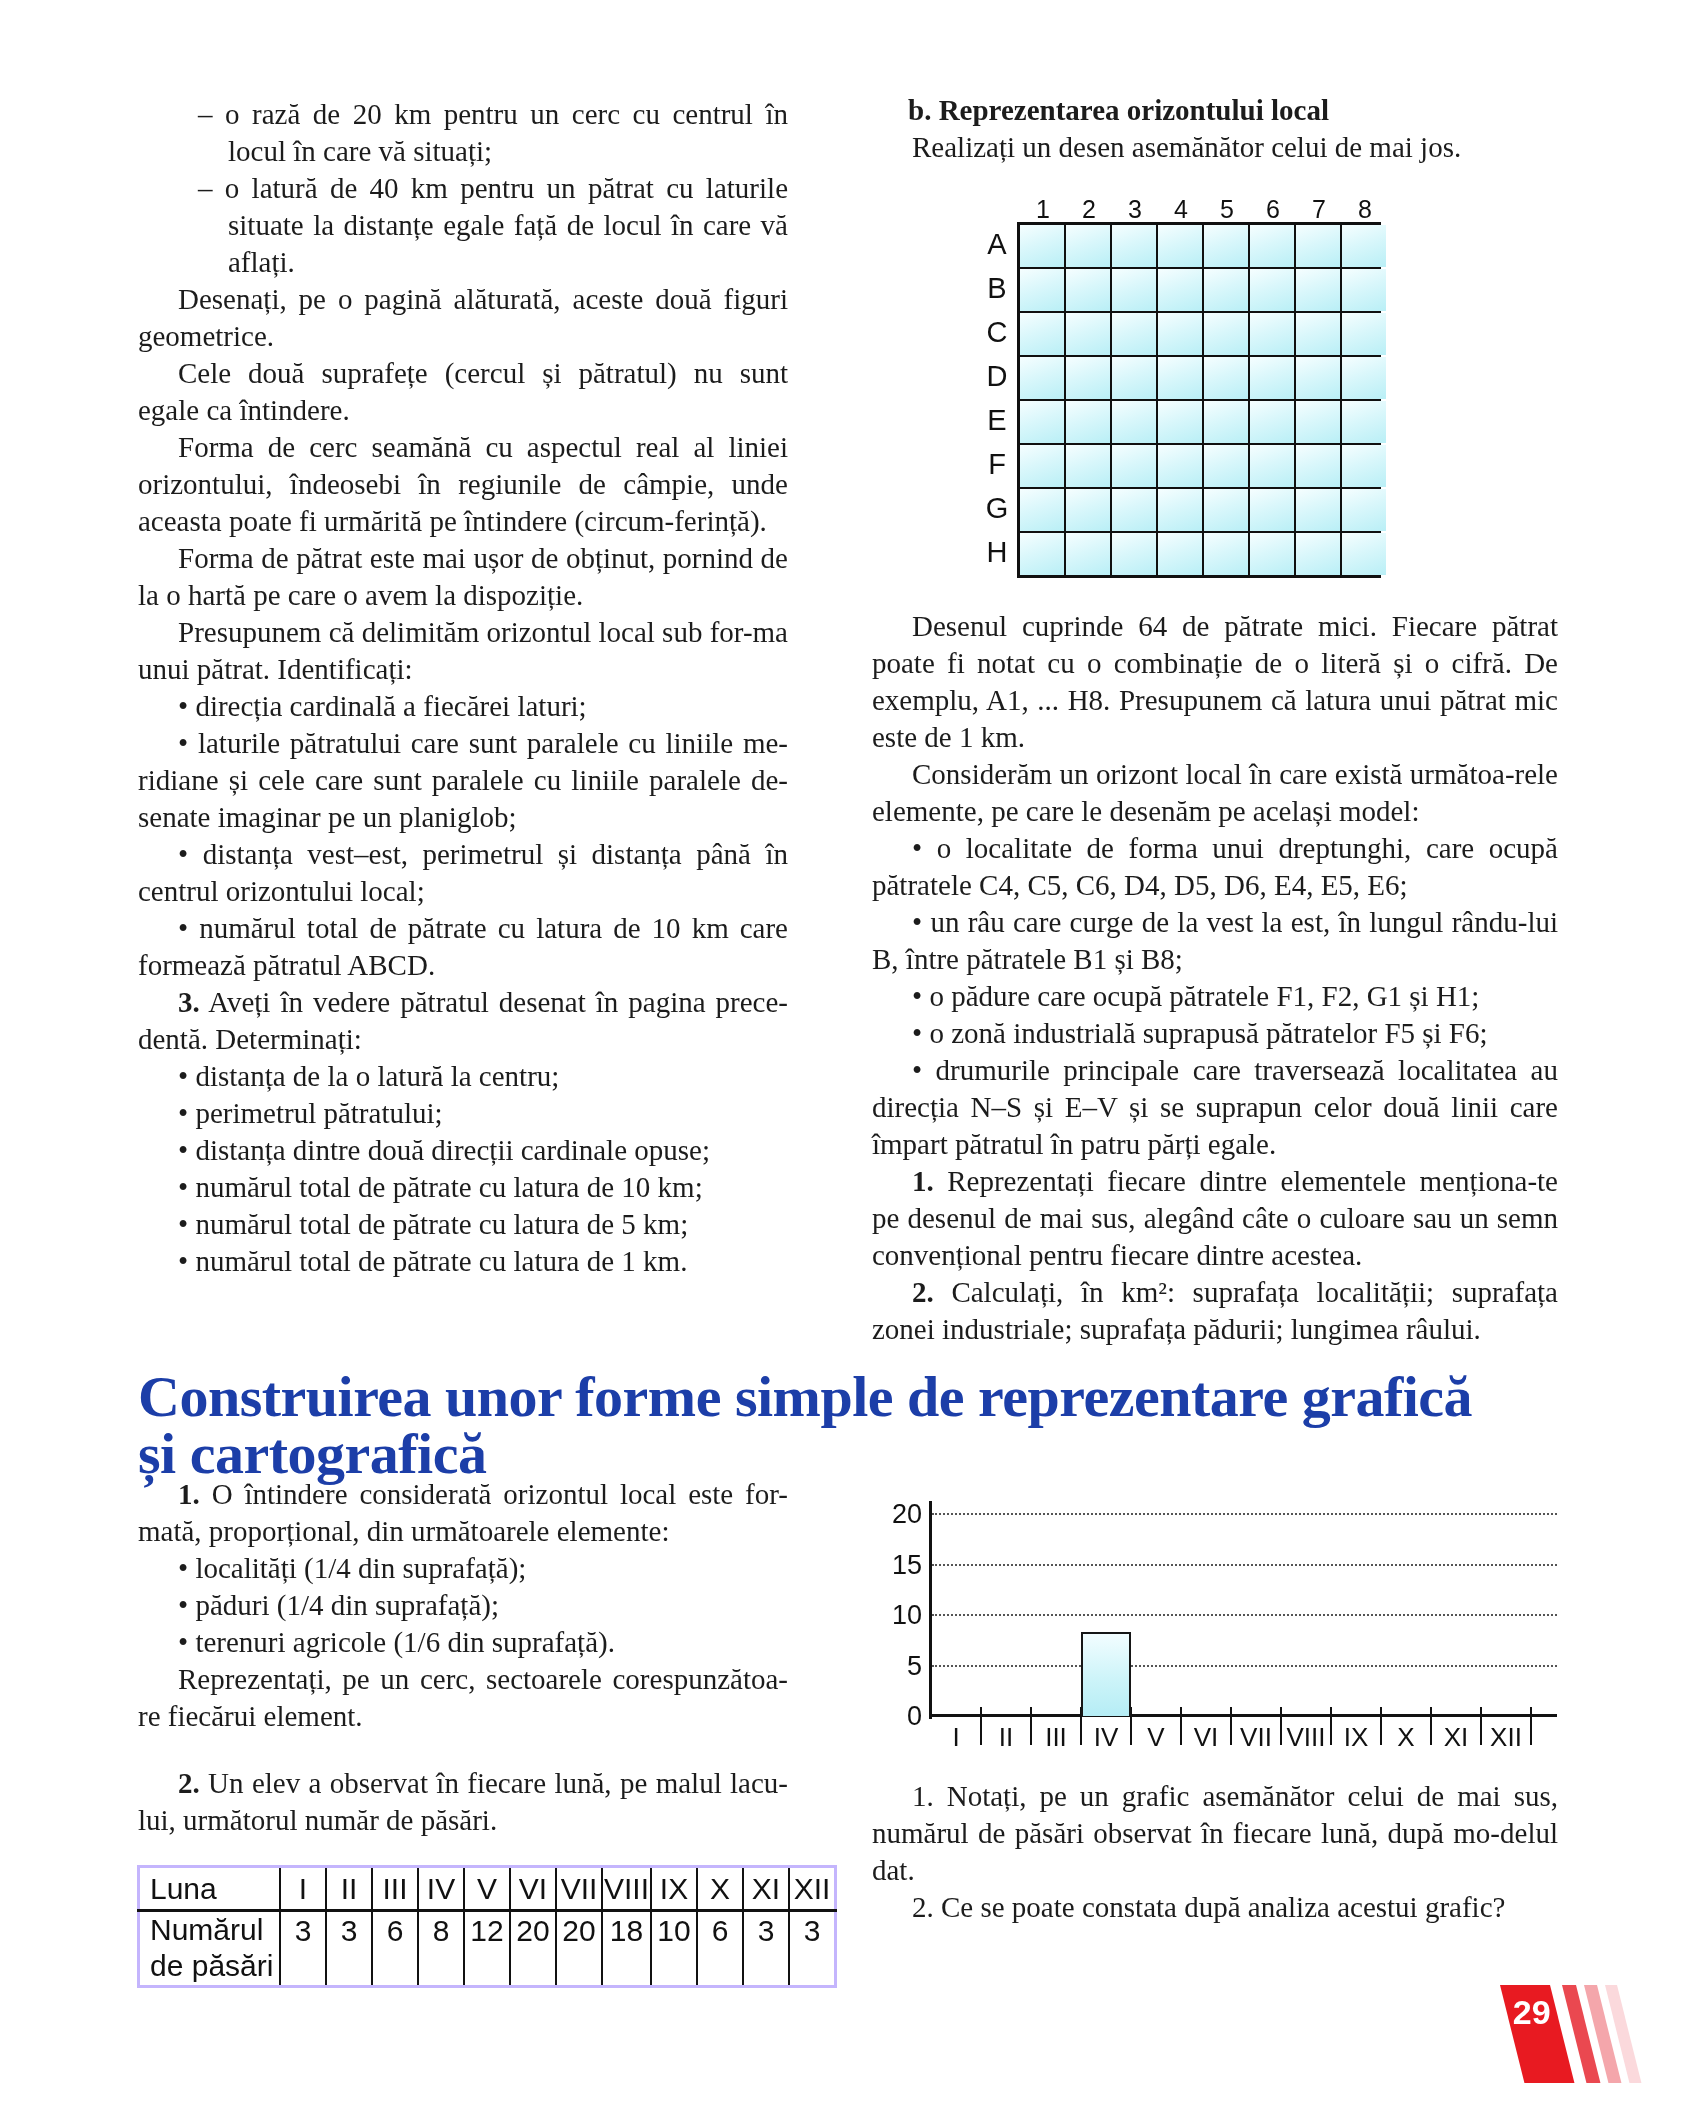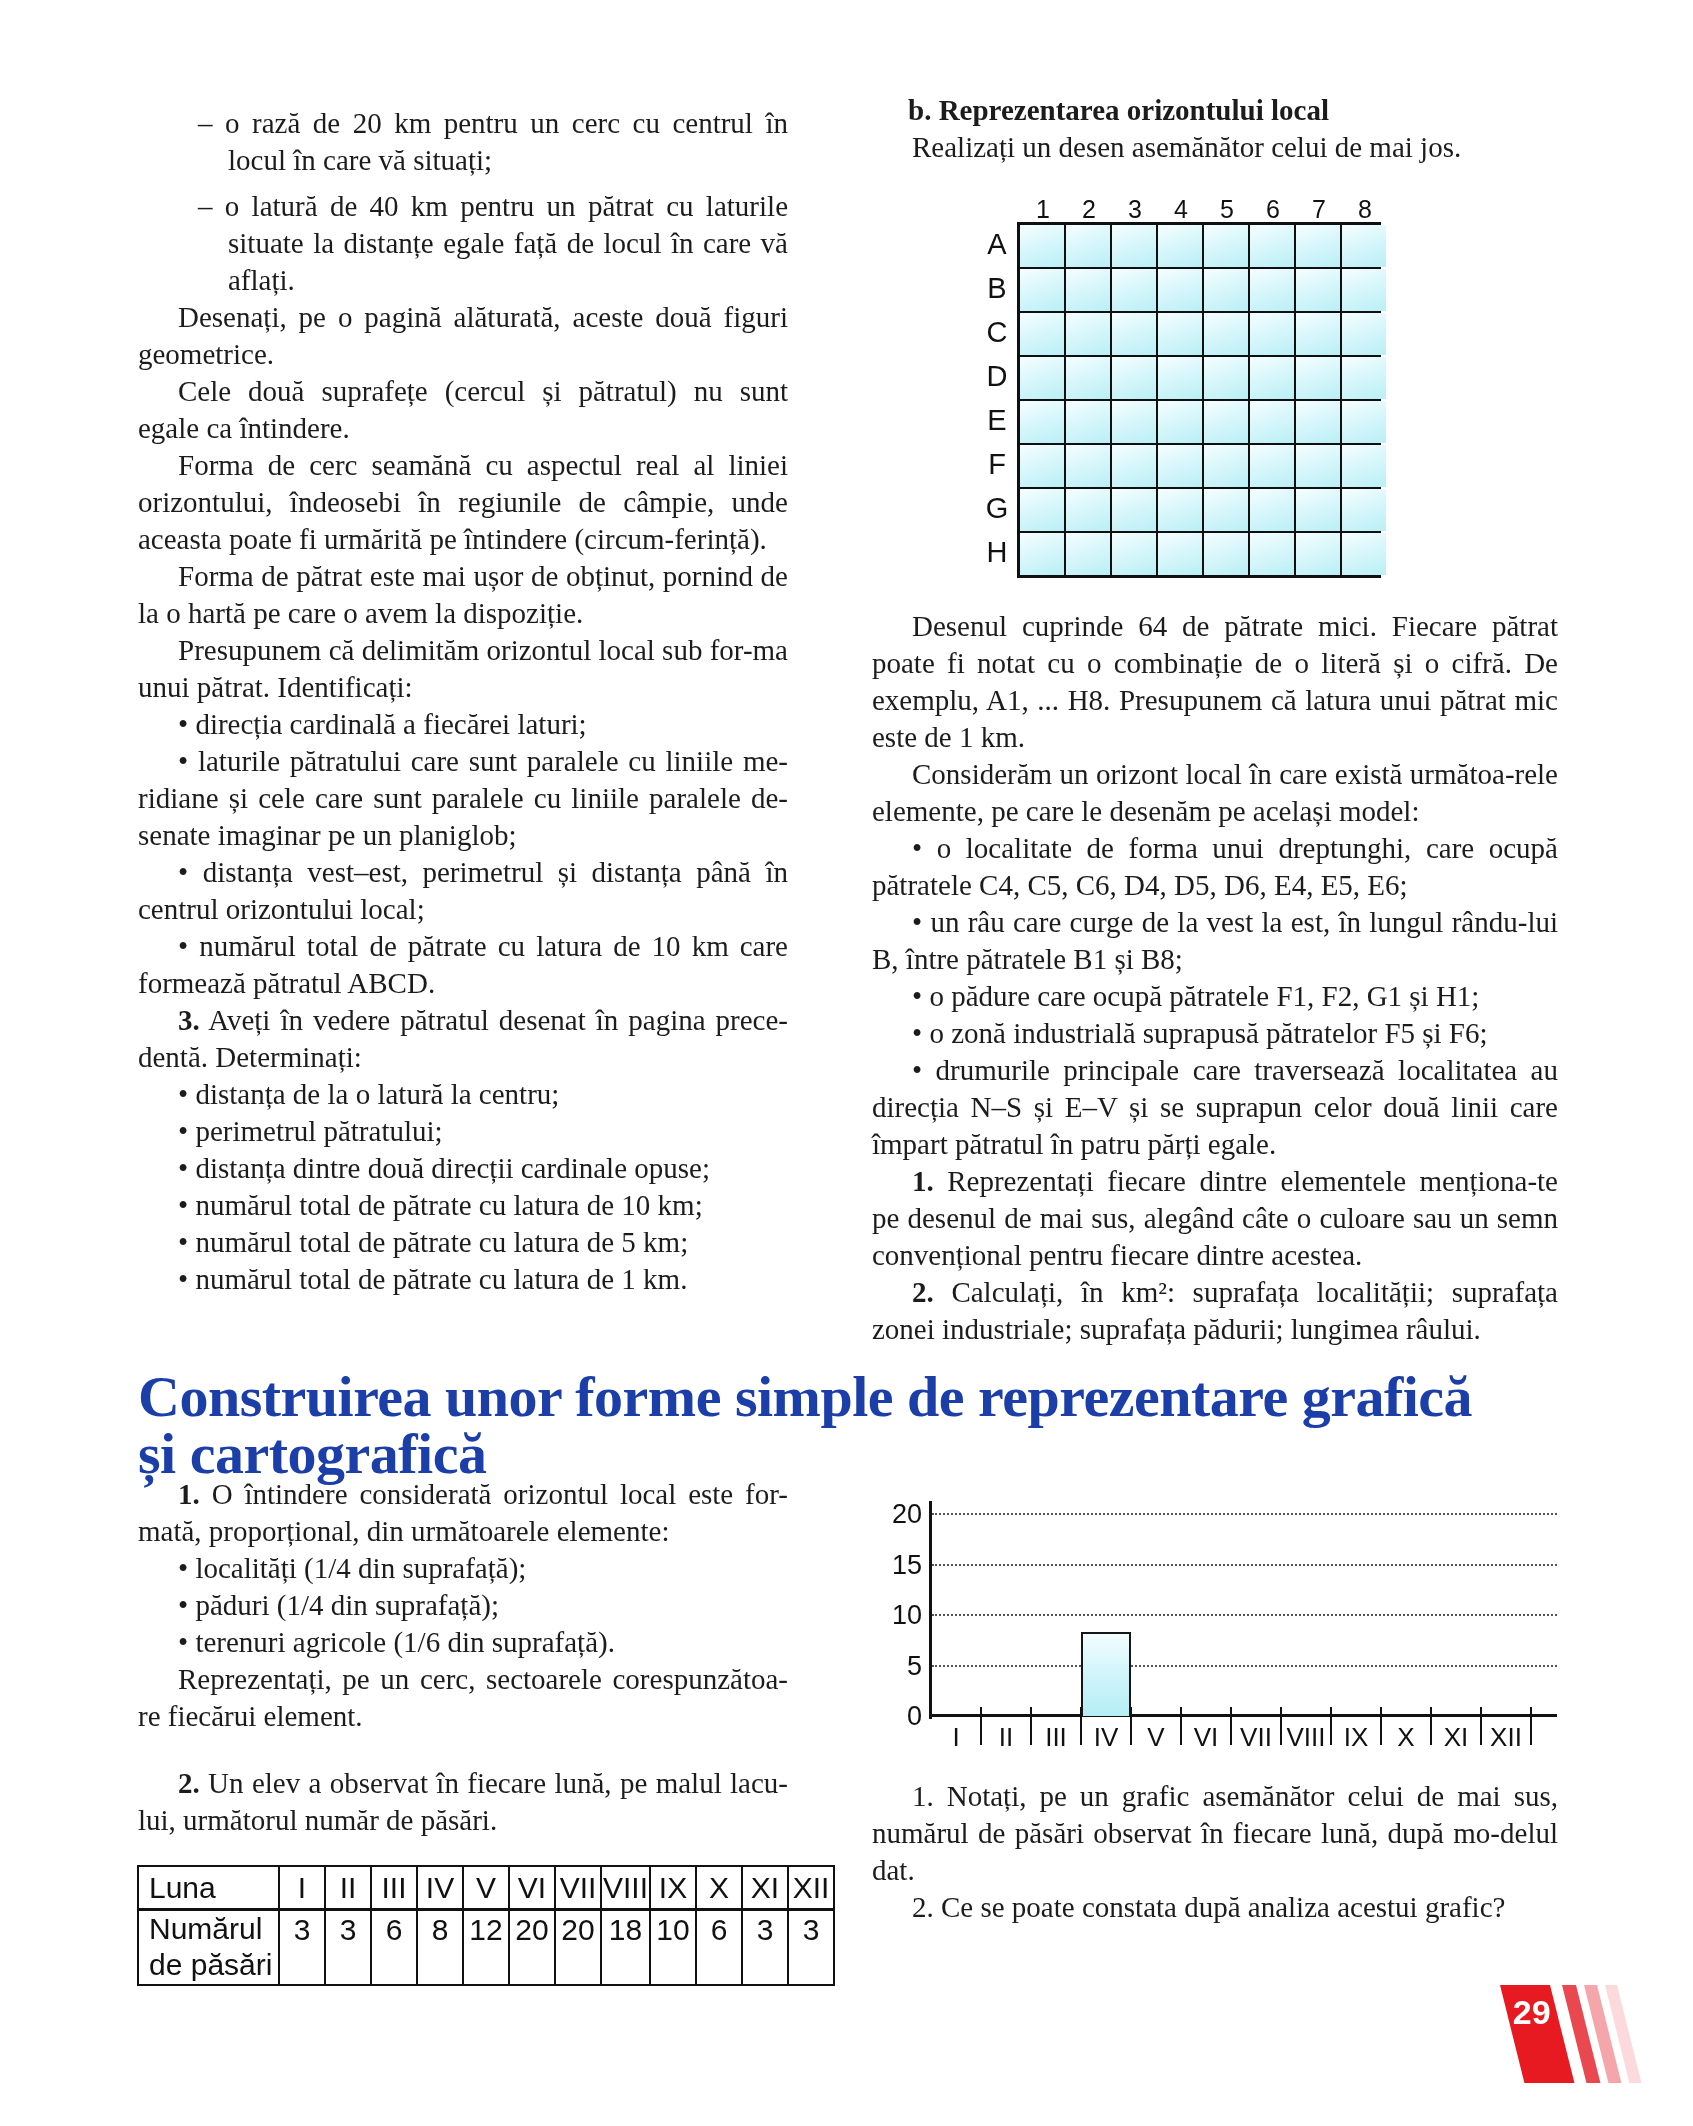--- a/index.html
+++ b/index.html
@@ -5,21 +5,21 @@
   html,body{margin:0;padding:0;background:#ffffff;}
   body{width:1693px;height:2126px;position:relative;overflow:hidden;
        font-family:"Liberation Serif",serif;color:#1c1c1c;}
   .col{position:absolute;text-align:justify;font-size:29px;line-height:37px;}
   #left-col{left:138px;top:96px;width:650px;}
   #right-col{left:872px;top:92px;width:686px;}
   #bottom-left{left:138px;top:1476px;width:650px;}
   #bottom-right{left:872px;top:1778px;width:686px;}
   p{margin:0;}
   .para{text-indent:40px;}
-  .hang{padding-left:90px;text-indent:-30px;margin-top:9px;}
+  .hang{padding-left:90px;text-indent:-30px;}
   .bullet{text-indent:40px;}
   .rhead{font-weight:bold;text-indent:36px;}
   b{font-weight:bold;}
   
   #section-title{position:absolute;left:138px;top:1368px;width:1420px;
     font-family:"Liberation Serif",serif;font-weight:bold;font-size:58px;
     line-height:57px;color:#1c3ea8;letter-spacing:-0.5px;}
   
   .grid-wrap{margin:30px 0 30px 105px;}
   .geo-top-labels{display:flex;margin-left:43px;
@@ -29,21 +29,21 @@
   .geo-left-labels{width:40px;display:flex;flex-direction:column;
     font-family:"Liberation Sans",sans-serif;font-size:29px;color:#111;}
   .geo-left-labels div{height:44px;display:flex;align-items:center;justify-content:center;}
   .geo-cells{display:grid;grid-template-columns:repeat(8,44px);grid-auto-rows:42px;
     gap:2px;background:#101010;border:3px solid #101010;width:358px;height:350px;}
   .geo-cell{background:linear-gradient(160deg,#f6feff 0%,#d9f7fb 45%,#b9eff6 100%);}
   
   #bird-table{position:absolute;left:137px;top:1865px;border-collapse:collapse;
     font-family:"Liberation Sans",sans-serif;font-size:30px;color:#111;}
   #bird-table td{border:2px solid #111;}
-  #bird-table{border:1px solid #c4b5fd;}
+  #bird-table{border:3px solid #c4b5fd;}
   #bird-table tr:first-child td{border-bottom:3px solid #111;height:39px;}
   #bird-table .t-label{width:129px;text-align:left;padding:0 0 0 10px;}
   #bird-table .t-mon{width:42px;text-align:center;}
   #bird-table .t-val{width:42px;text-align:center;vertical-align:top;padding-top:2px;}
   #bird-table tr:last-child td{height:70px;}
   #bird-table .t-label2{vertical-align:top;padding:0 0 0 10px;line-height:36px;}
   
   #chart{position:absolute;left:880px;top:1495px;width:700px;height:265px;}
   .c-abs{position:absolute;}
   .y-axis{left:49px;top:6px;width:3px;height:218px;background:#111;}

